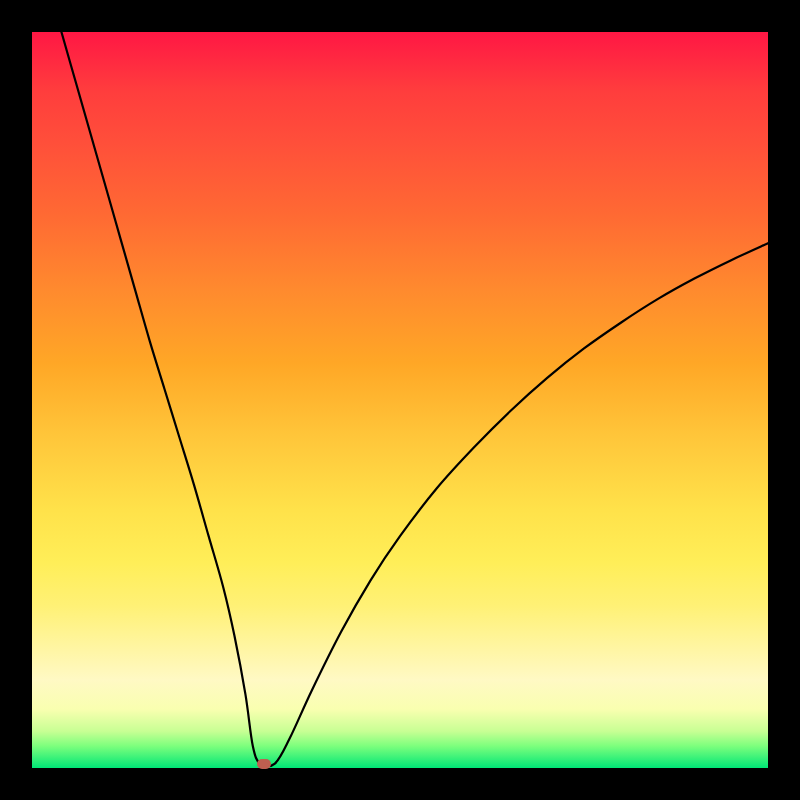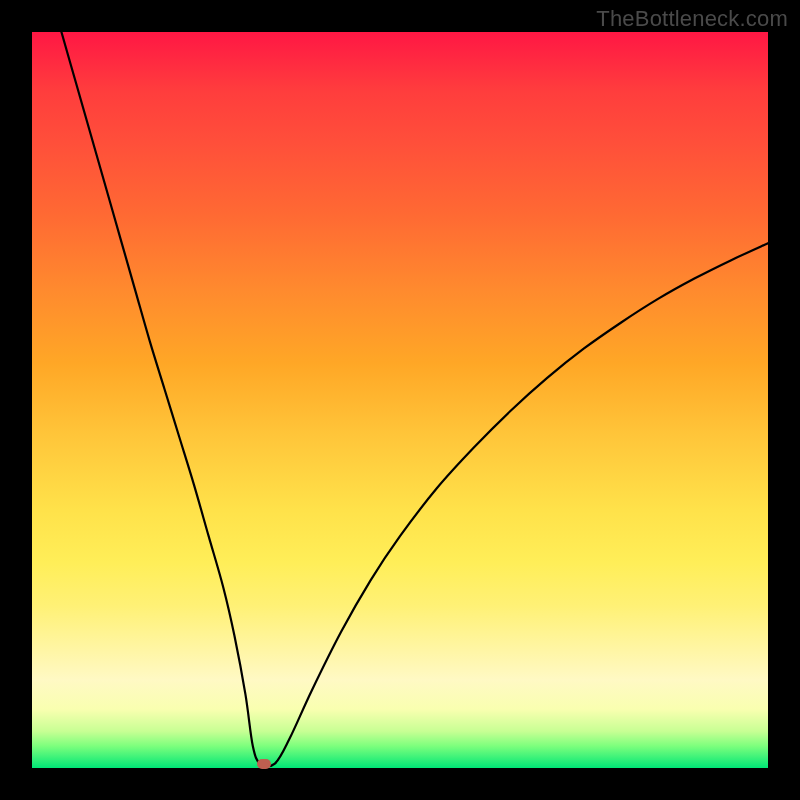--- a/index.html
+++ b/index.html
@@ -65,14 +65,13 @@
 </head>
 <body>
 
 <div class="stage">
   <div class="plot-area">
     <svg class="curve" viewBox="0 0 736 736" preserveAspectRatio="none">
       <path id="curve-path" d="M 29.44 0.00 C 31.89 8.59, 39.25 34.35, 44.16 51.52 C 49.07 68.69, 53.97 85.87, 58.88 103.04 C 63.79 120.21, 68.69 137.39, 73.60 154.56 C 78.51 171.73, 83.41 188.91, 88.32 206.08 C 93.23 223.25, 98.13 240.43, 103.04 257.60 C 107.95 274.77, 112.85 292.56, 117.76 309.12 C 122.67 325.68, 127.57 341.01, 132.48 356.96 C 137.39 372.91, 142.29 388.85, 147.20 404.80 C 152.11 420.75, 157.01 436.08, 161.92 452.64 C 166.83 469.20, 171.73 486.99, 176.64 504.16 C 181.55 521.33, 187.07 539.12, 191.36 555.68 C 195.65 572.24, 198.72 585.73, 202.40 603.52 C 206.08 621.31, 210.37 644.00, 213.44 662.40 C 216.51 680.80, 218.35 702.39, 220.80 713.92 C 223.25 725.45, 224.48 728.64, 228.16 731.58 C 231.84 734.53, 237.97 735.75, 242.88 731.58 C 247.79 727.41, 251.47 718.70, 257.60 706.56 C 263.73 694.42, 271.09 676.51, 279.68 658.72 C 288.27 640.93, 299.31 618.24, 309.12 599.84 C 318.93 581.44, 328.75 564.27, 338.56 548.32 C 348.37 532.37, 356.96 519.49, 368.00 504.16 C 379.04 488.83, 392.53 471.04, 404.80 456.32 C 417.07 441.60, 429.33 428.72, 441.60 415.84 C 453.87 402.96, 466.13 390.69, 478.40 379.04 C 490.67 367.39, 502.93 356.35, 515.20 345.92 C 527.47 335.49, 539.73 325.68, 552.00 316.48 C 564.27 307.28, 576.53 298.94, 588.80 290.72 C 601.07 282.50, 613.33 274.53, 625.60 267.17 C 637.87 259.81, 650.13 253.06, 662.40 246.56 C 674.67 240.06, 686.93 234.05, 699.20 228.16 C 711.47 222.27, 729.87 214.05, 736.00 211.23" fill="none" stroke="#000000" stroke-width="2.2" stroke-linejoin="round" stroke-linecap="round"></path>
     </svg>
     <div id="marker" class="marker" style="left: 231.84px; top: 731.584px; background: rgb(191, 95, 80);"></div>
   </div>
-  <div class="attribution">TheBottleneck.com</div>
 </div>
 
 </body></html>

